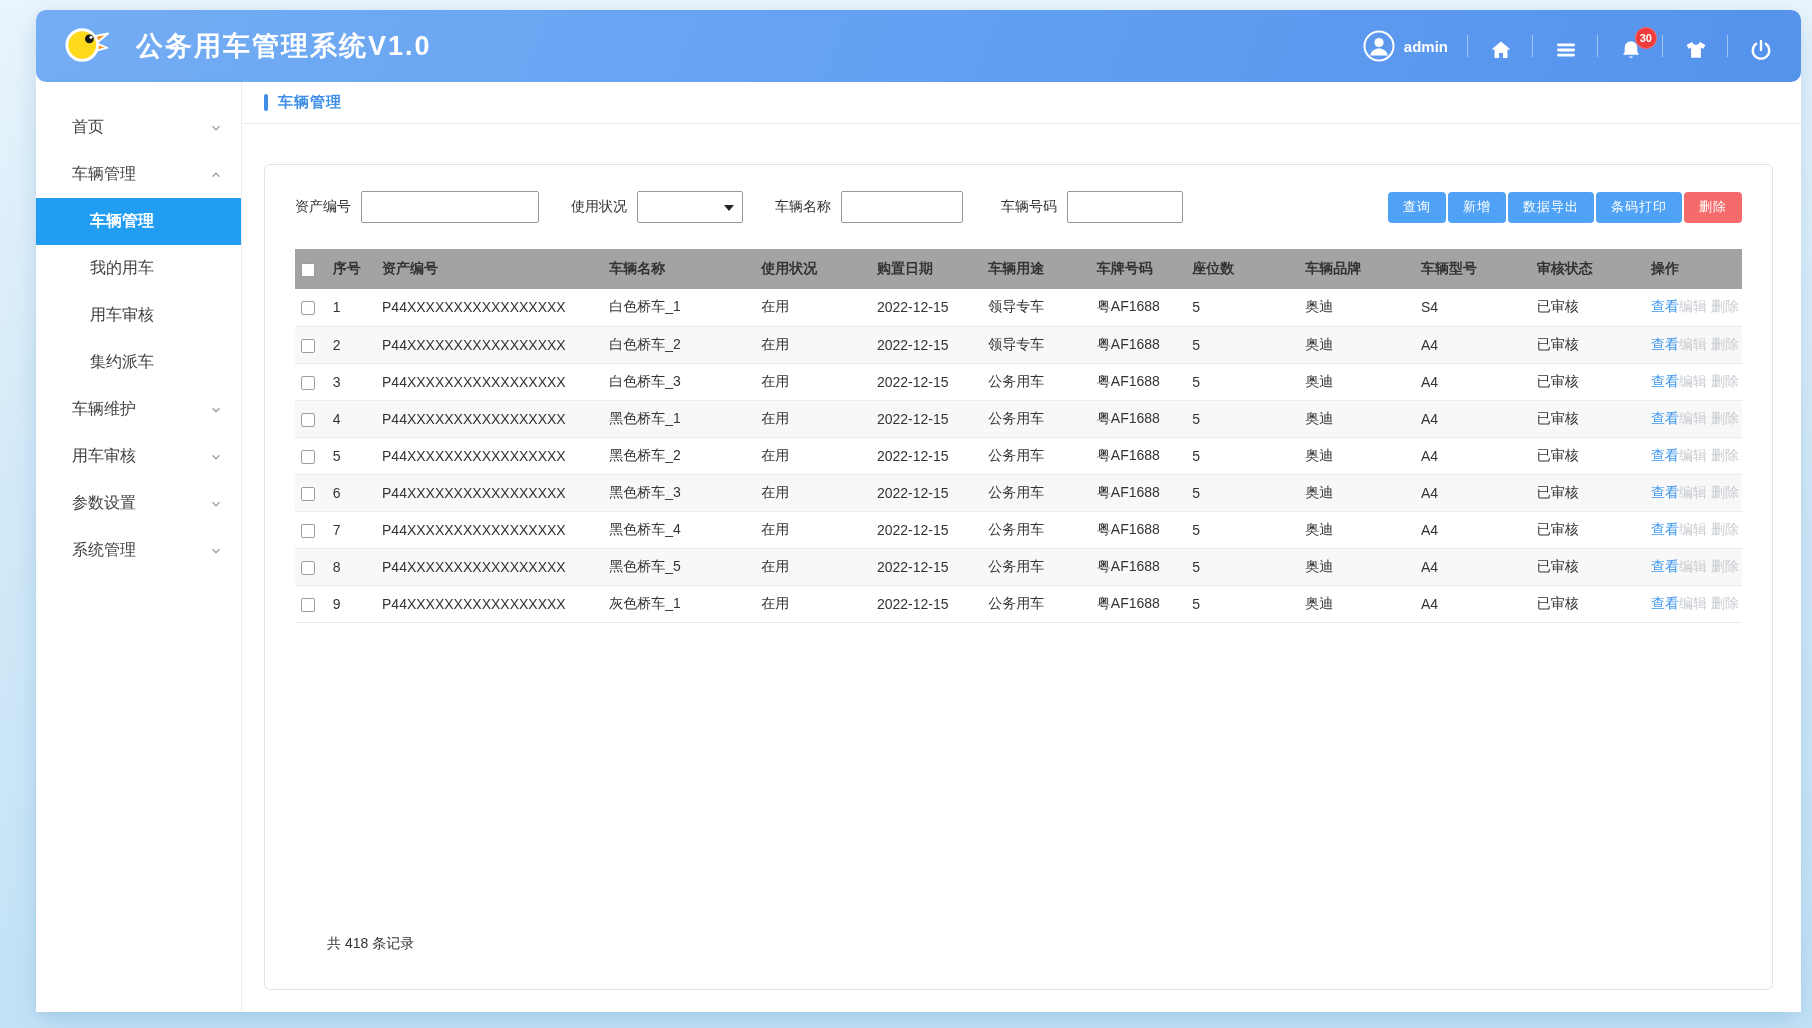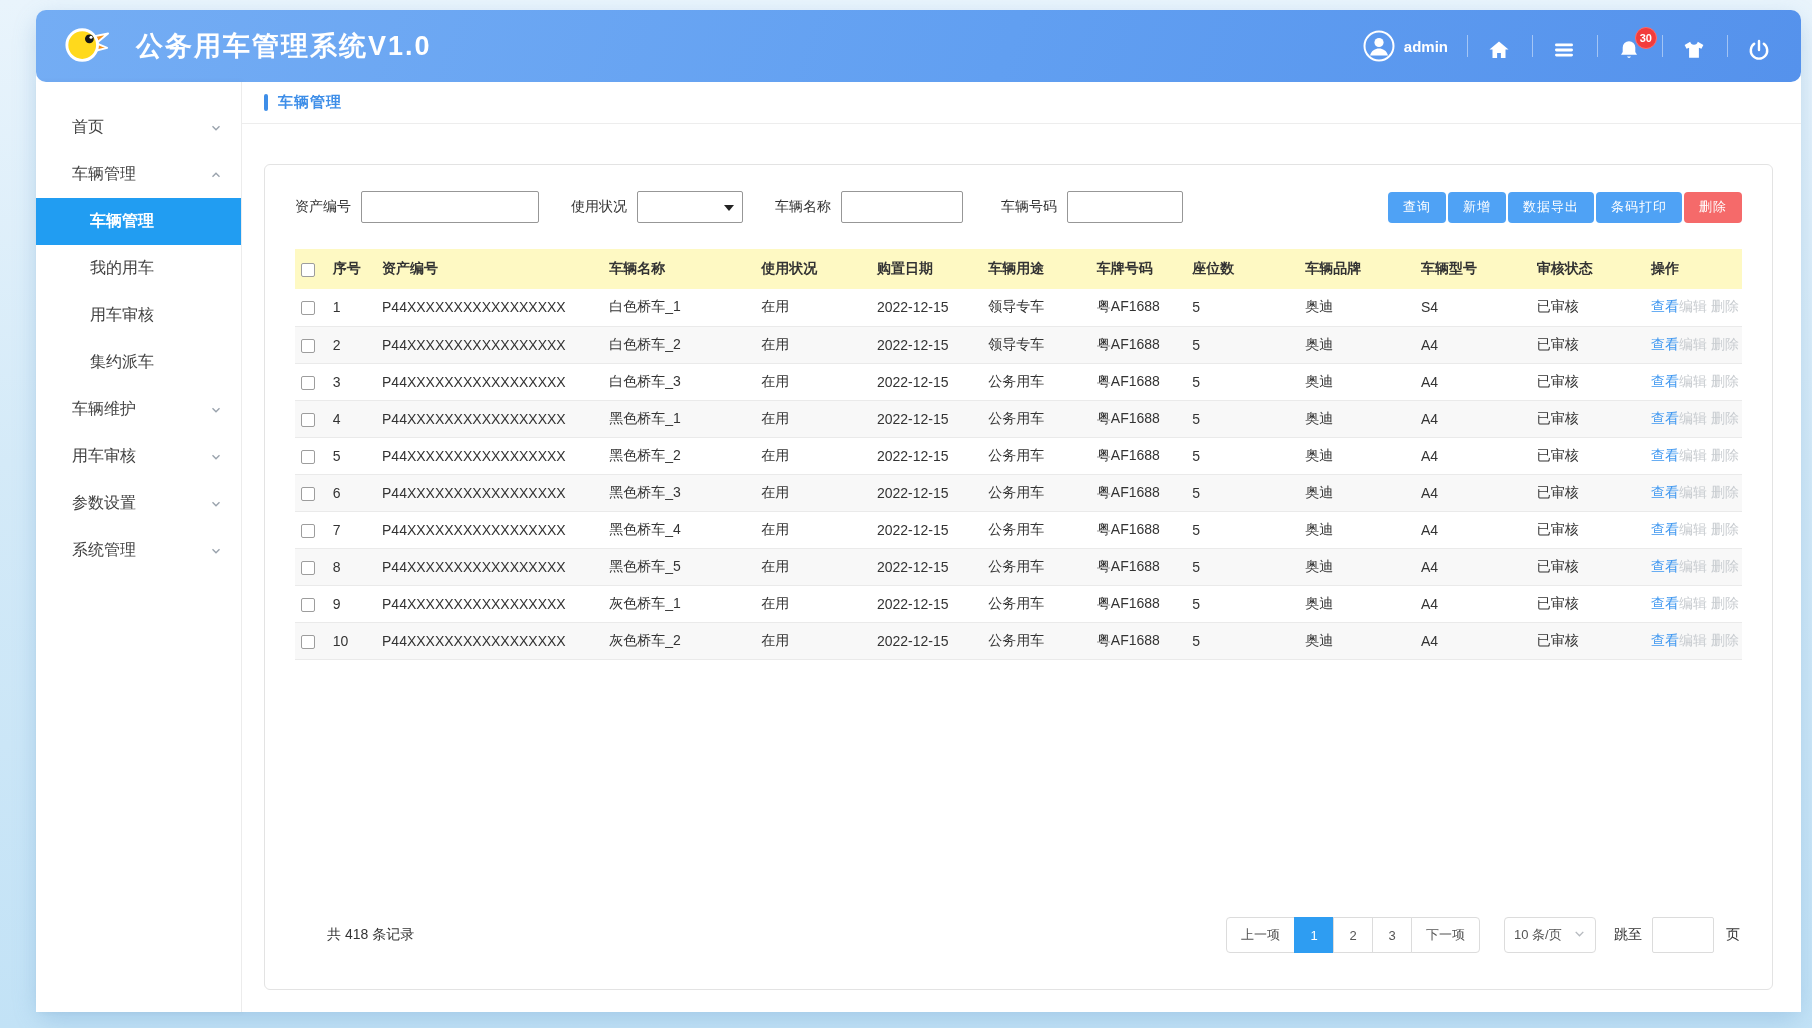--- a/index.html
+++ b/index.html
@@ -12,21 +12,21 @@
 
   
   .app-header { height:72px; flex:0 0 72px; border-radius:10px;
     background:linear-gradient(110deg,#74adf4 0%,#619ff1 55%,#5592ec 100%);
     display:flex; align-items:center; padding:0 28px; }
   .logo { width:46px; height:46px; flex:0 0 46px; }
   .app-title { color:#fff; font-size:27px; font-weight:700; letter-spacing:2px; margin-left:26px; }
   .header-right { margin-left:auto; display:flex; align-items:center; }
   .hsep { width:1px; height:22px; background:rgba(255,255,255,.45); margin:0 19px; }
   .huser { display:flex; align-items:center; gap:9px; color:#fff; font-weight:700; font-size:15px; }
-  .hicon { width:26px; height:26px; display:inline-flex; align-items:center; justify-content:flex-start; cursor:pointer;margin-top:8px; }
+  .hicon { width:26px; height:26px; display:inline-flex; align-items:center; justify-content:flex-end; cursor:pointer;margin-top:8px; }
   .hicon svg { width:24px; height:24px; }
   .bell-wrap { position:relative; }
   .badge { position:absolute; top:-10px; right:-14px; min-width:22px; height:22px; border-radius:11px;
     background:#f23c3c; color:#fff; font-size:11px; font-weight:700; display:flex; align-items:center;
     justify-content:center; padding:0 4px; border:1px solid #ff6b6b; }
 
   
   .app-body { flex:1; display:flex; min-height:0; }
   .sidebar { width:206px; flex:0 0 206px; background:#fff; border-right:1px solid #ececec;
     box-shadow:2px 0 6px rgba(0,0,0,.04); padding-top:22px; }
@@ -57,21 +57,21 @@
     margin-right:32px; position:relative; cursor:pointer; }
   .f-select .tri { position:absolute; right:8px; top:13px; width:0; height:0;
     border-left:5px solid transparent; border-right:5px solid transparent; border-top:6px solid #222; }
   .btn-group { margin-left:auto; display:flex; gap:2px; }
   .btn { height:31px; padding:0 15px; border:none; border-radius:4px; background:#4fa2f5; color:#fff;
     font-size:13px; cursor:pointer; font-family:inherit; letter-spacing:1px; }
   .btn.danger { background:#f56a6a; }
 
   
   table { width:100%; border-collapse:collapse; table-layout:fixed; font-size:14px; color:#333; }
-  thead th { background:#fef9c3; height:40px; font-weight:700; text-align:left; padding:0 6px; }
+  thead th { background:#a3a3a3; height:40px; font-weight:700; text-align:left; padding:0 6px; }
   thead th.c, td.c { text-align:left; }
   tbody td { height:37px; padding:0 6px; border-bottom:1px solid #eaeaea; white-space:nowrap; overflow:hidden; }
   tbody tr:nth-child(even) { background:#f8f8f8; }
   .cb { width:14px; height:14px; border:1px solid #9d9d9d; border-radius:2px; background:#fff;
     display:inline-block; vertical-align:middle; cursor:pointer; }
   .op-view { color:#3d96f0; cursor:pointer; margin-right:0; }
   .op-muted { color:#c8ccd0; cursor:pointer; margin-right:4px; }
 
   
   .pager-row { margin-top:auto; display:flex; align-items:center; padding:14px 2px 6px 32px; font-size:14px; color:#333; }
@@ -436,60 +436,23 @@
             <td>粤AF1688</td>
             <td class="c">5</td>
             <td>奥迪</td>
             <td>A4</td>
             <td>已审核</td>
             <td>
               <span class="op-view">查看</span><span class="op-muted">编辑</span><span class="op-muted">删除</span>
             </td>
           </tr>
 
-          <tr>
-            <td><span class="cb"></span></td>
-            <td>10</td>
-            <td>P44XXXXXXXXXXXXXXXXX</td>
-            <td>灰色桥车_2</td>
-            <td>在用</td>
-            <td class="c">2022-12-15</td>
-            <td>公务用车</td>
-            <td>粤AF1688</td>
-            <td class="c">5</td>
-            <td>奥迪</td>
-            <td>A4</td>
-            <td>已审核</td>
-            <td>
-              <span class="op-view">查看</span><span class="op-muted">编辑</span><span class="op-muted">删除</span>
-            </td>
-          </tr>
         </tbody>
         </table>
 
         <div class="pager-row">
           <span>共  418  条记录</span>
-          <div class="pager-right">
-            <div class="pgroup">
-              <div class="pbtn first">上一项</div>
-              <div class="pbtn num active">1</div>
-              <div class="pbtn num">2</div>
-              <div class="pbtn num">3</div>
-              <div class="pbtn last">下一项</div>
-            </div>
-            <div class="psize">
-              <span>10 条/页</span>
-              <span class="chev">
-                <svg viewBox="0 0 24 24" fill="none" stroke="#b6babf" stroke-width="2.6">
-                    <polyline points="5 9 12 16 19 9"></polyline>
-                  </svg>
-              </span>
-            </div>
-            <span class="jump-label">跳至</span>
-            <input class="jump-input" value="" style="">
-            <span class="page-suffix">页</span>
-          </div>
         </div>
 
       </div>
     </div>
   </div>
 </div>
 
 </body></html>

